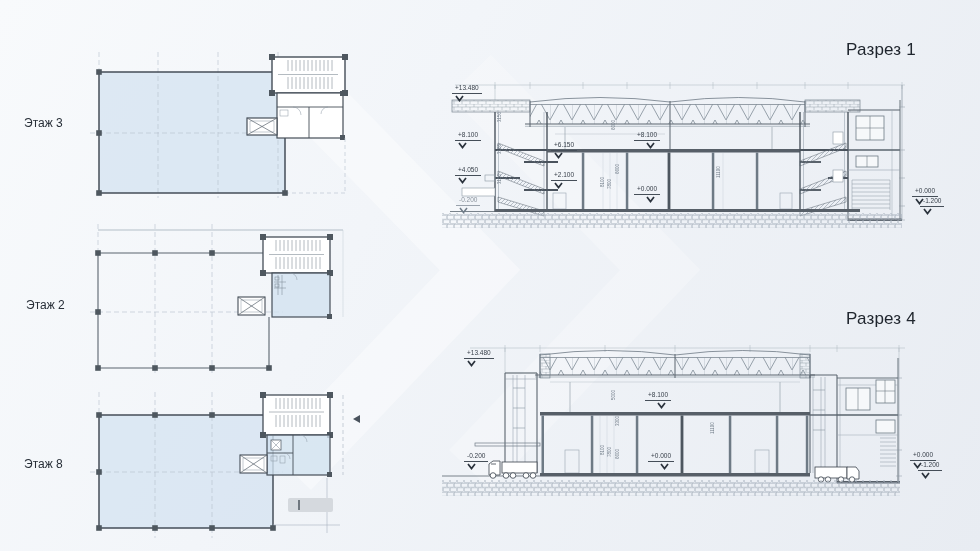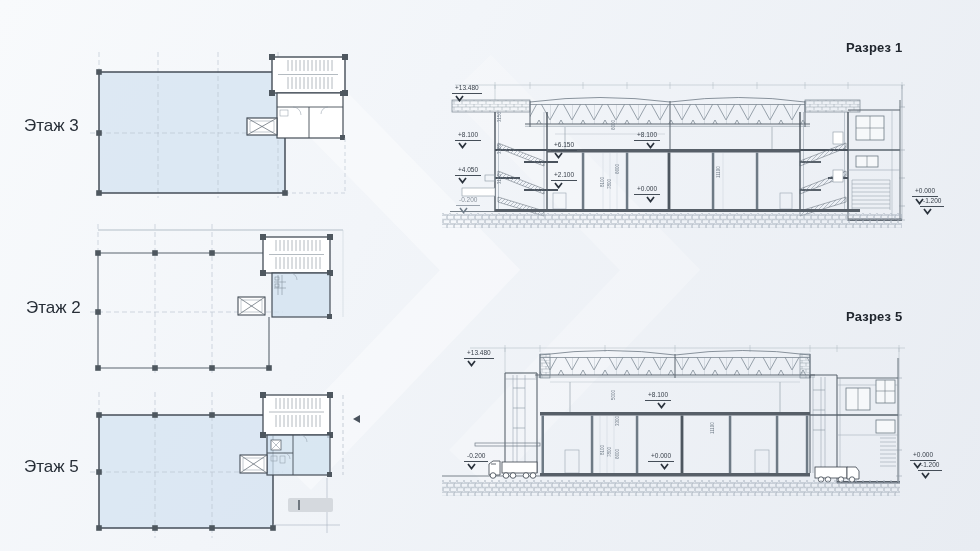--- a/index.html
+++ b/index.html
@@ -1,20 +1,20 @@
 <!DOCTYPE html>
 <html><head>
 <meta charset="utf-8">
 <style>
   html,body{margin:0;padding:0;background:#dfe4ea;}
   #page{position:relative;width:980px;height:551px;overflow:hidden;
         background:linear-gradient(118deg,#f8fafc 0%,#f2f5f9 38%,#e8ecf2 100%);
         font-family:"Liberation Sans",sans-serif;}
-  .floor-label{position:absolute;font-size:17px;color:#272e37;}
-  .sec-title{position:absolute;font-size:13px;font-weight:700;color:#20262e;letter-spacing:.2px;}
+  .floor-label{position:absolute;font-size:12px;color:#272e37;}
+  .sec-title{position:absolute;font-size:17px;font-weight:400;color:#20262e;letter-spacing:.2px;}
   .drawing{position:absolute;}
   .mark{position:absolute;font-size:6.5px;line-height:1.05;color:#39414b;white-space:nowrap;}
   .mark .mark-text{display:inline-block;border-bottom:0.8px solid #454e58;padding:0 3px 1px 3px;}
   .mark svg{display:block;margin-top:1px;margin-left:3px;}
   .mark.center svg{margin-left:12px;}
   .mark.light{color:#8a929c;}
   .mark.light .mark-text{border-bottom-color:#9aa2ac;}
   .dim{position:absolute;font-size:4.5px;color:#6e7a86;transform:rotate(-90deg);transform-origin:0 0;white-space:nowrap;}
   .tri-left{position:absolute;width:0;height:0;border-top:4px solid transparent;border-bottom:4px solid transparent;border-right:7px solid #4a535d;}
   .watermark{position:absolute;left:0;top:0;pointer-events:none;}
@@ -24,21 +24,21 @@
 
 <div id="page">
 
   <svg class="watermark" width="980" height="551">
     <path d="M290,470 L480,270 L290,75" stroke="#ffffff" stroke-width="58" fill="none" opacity="0.38"></path>
     <path d="M470,470 L660,270 L470,75" stroke="#ffffff" stroke-width="58" fill="none" opacity="0.24"></path>
   </svg>
 
   <div class="floor-label" style="left:24px;top:116px;">Этаж 3</div>
   <div class="floor-label" style="left:26px;top:298px;">Этаж 2</div>
-  <div class="floor-label" style="left:24px;top:457px;">Этаж 5</div>
+  <div class="floor-label" style="left:24px;top:457px;">Этаж 8</div>
 
   <svg class="drawing" style="left:88px;top:50px;" width="270" height="152" viewBox="0 0 270 152">
     <g>
       <rect x="11" y="22" width="186" height="121" fill="rgba(210,226,240,0.72)"></rect>
     </g>
     <g stroke="#b6c1cc" stroke-width="0.6" stroke-dasharray="5 3">
       <line x1="70" y1="2" x2="70" y2="148"></line>
       <line x1="130" y1="2" x2="130" y2="148"></line>
       <line x1="190" y1="2" x2="190" y2="148"></line>
       <line x1="2" y1="83" x2="212" y2="83"></line>
@@ -277,21 +277,21 @@
       <rect x="8.2" y="137.2" width="5.6" height="5.6"></rect>
         <rect x="64.2" y="137.2" width="5.6" height="5.6"></rect>
         <rect x="121.2" y="137.2" width="5.6" height="5.6"></rect>
         <rect x="182.2" y="137.2" width="5.6" height="5.6"></rect>
     </g>
   </svg>
 
   <div class="tri-left" style="left:353px;top:415px;"></div>
 
   <div class="sec-title" style="left:846px;top:40px;">Разрез 1</div>
-  <div class="sec-title" style="left:846px;top:309px;">Разрез 5</div>
+  <div class="sec-title" style="left:846px;top:309px;">Разрез 4</div>
 
   <svg class="drawing" style="left:440px;top:80px;" width="540" height="155" viewBox="0 0 540 155">
     <defs>
       <pattern id="zig" width="22" height="20" patternUnits="userSpaceOnUse">
         <path d="M0,20 L11,0 L22,20" fill="none" stroke="#707c88" stroke-width="0.7"></path>
         <line x1="0" y1="0" x2="0" y2="20" stroke="#8b97a2" stroke-width="0.5"></line>
       </pattern>
       <pattern id="shatch" width="4" height="4" patternUnits="userSpaceOnUse">
         <path d="M0,4 L4,0" stroke="#7b8794" stroke-width="0.5"></path>
       </pattern>

